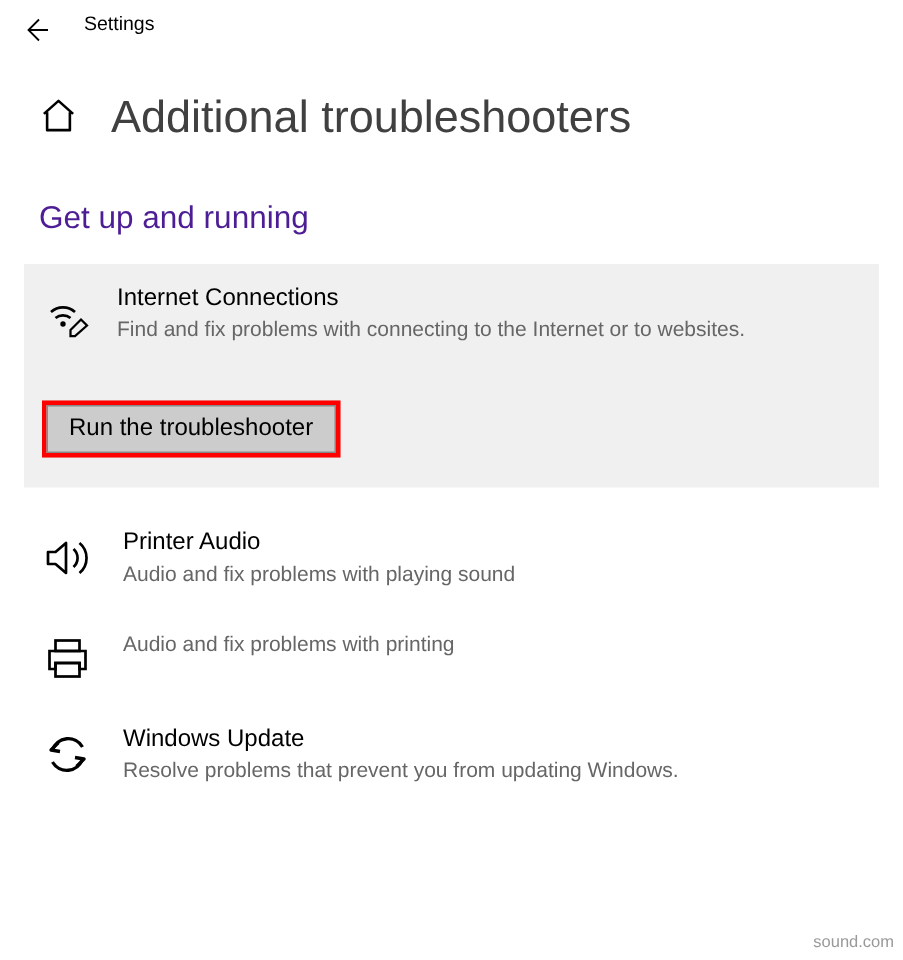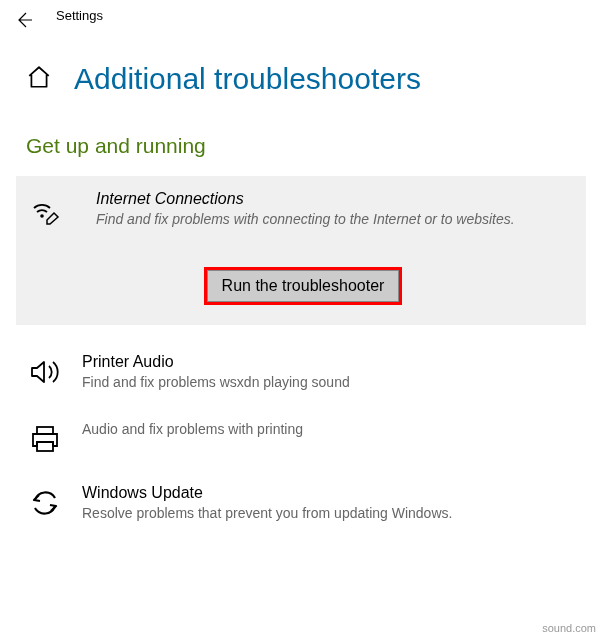--- a/index.html
+++ b/index.html
@@ -34,26 +34,26 @@
     }
     .header {
       display: flex;
       align-items: center;
       padding: 22px 20px 10px 26px;
       gap: 22px;
     }
     .page-title {
       font-size: 30px;
       font-weight: 400;
-      color: #0369a1;
+      color: #404040;
     }
     .section-title {
       font-size: 21px;
       font-weight: 400;
-      color: #4d7c0f;
+      color: #4c1d95;
       padding: 28px 0 18px 26px;
     }
     .troubleshooter-list {
       display: flex;
       flex-direction: column;
     }
     .troubleshooter-item {
       display: flex;
       align-items: flex-start;
       padding: 14px 20px 14px 28px;
@@ -63,23 +63,22 @@
       background: #f0f0f0;
       padding-bottom: 20px;
       margin: 0 16px 14px 16px;
       padding-left: 12px;
       padding-right: 8px;
       flex-direction: column;
     }
     .troubleshooter-item.selected .item-top {
       display: flex;
       align-items: flex-start;
-      gap: 34px;
+      gap: 16px;
       width: 100%;
-      font-style: italic;
     }
     .item-icon {
       flex-shrink: 0;
       width: 34px;
       height: 34px;
       display: flex;
       align-items: center;
       justify-content: center;
       margin-top: 2px;
     }
@@ -92,21 +91,21 @@
       font-size: 16px;
       color: #000;
     }
     .item-desc {
       font-size: 14px;
       color: #666;
       line-height: 1.35;
     }
     .run-button-wrap {
       display: flex;
-      justify-content: center;
+      justify-content: flex-start;
       width: 100%;
       margin-top: 18px;
     }
     .run-button {
       border: 3px solid #ff0000;
       background: #cccccc;
       padding: 0;
     }
     .run-button-inner {
       border: 1px solid #888;
@@ -173,21 +172,21 @@
   <div class="troubleshooter-item">
     <div class="item-icon">
       <svg width="34" height="34" viewBox="0 0 34 34">
         <path d="M4 13 L9 13 L16 7 L16 27 L9 21 L4 21 Z" stroke="#000" stroke-width="1.8" fill="none" stroke-linejoin="round"></path>
         <path d="M21 11 A8 8 0 0 1 21 23" stroke="#000" stroke-width="1.8" fill="none"></path>
         <path d="M25 7 A13 13 0 0 1 25 27" stroke="#000" stroke-width="1.8" fill="none"></path>
       </svg>
     </div>
     <div class="item-text">
       <div class="item-title">Printer Audio</div>
-      <div class="item-desc">Find and fix problems wsxdn playing sound</div>
+      <div class="item-desc">Audio and fix problems with playing sound</div>
     </div>
   </div>
 
   <div class="troubleshooter-item">
     <div class="item-icon">
       <svg width="34" height="34" viewBox="0 0 34 34">
         <rect x="9" y="5" width="16" height="7" stroke="#000" stroke-width="1.8" fill="none"></rect>
         <path d="M5 12 L29 12 L29 24 L25 24 L25 20 L9 20 L9 24 L5 24 Z" stroke="#000" stroke-width="1.8" fill="none"></path>
         <rect x="9" y="20" width="16" height="9" stroke="#000" stroke-width="1.8" fill="none"></rect>
       </svg>

